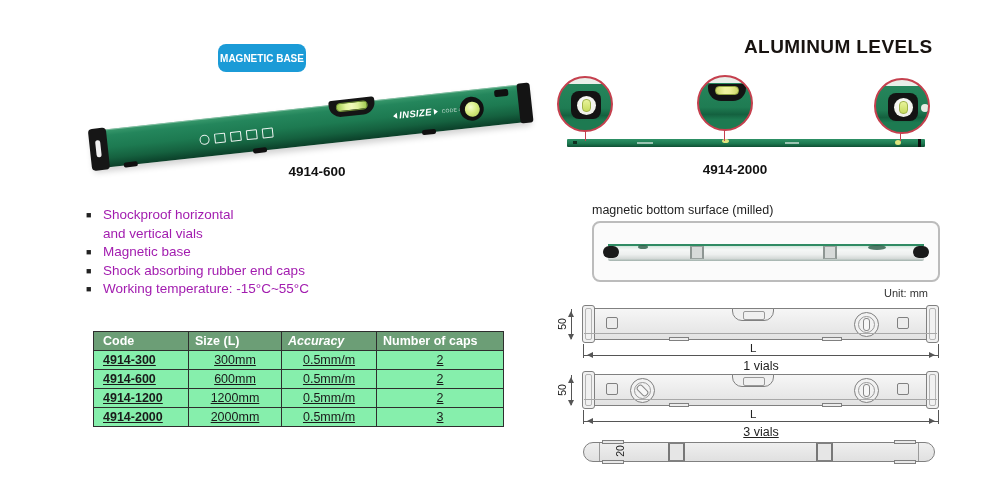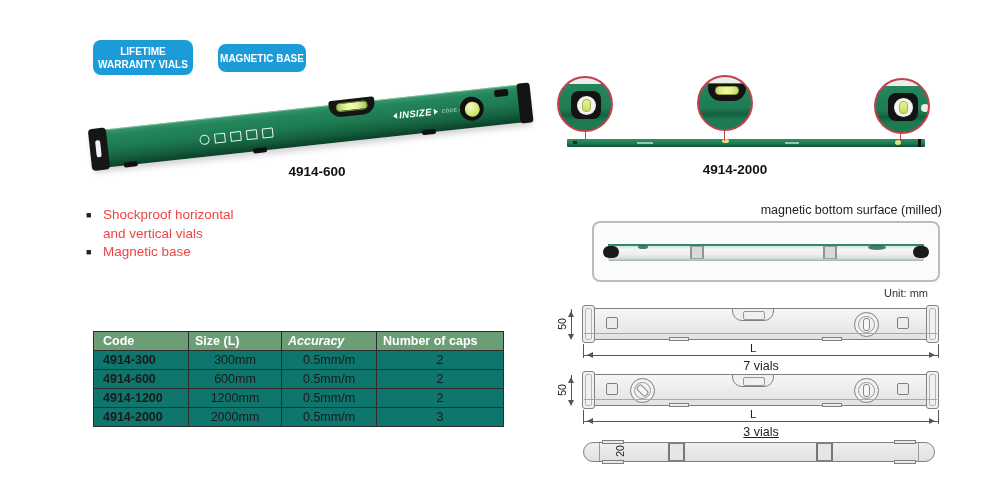--- a/index.html
+++ b/index.html
@@ -66,35 +66,35 @@
   .callout .pill { position:absolute; left:5px; top:3px; width:9px; height:13px; border-radius:4px;
            border:1px solid #9fb34a; background:linear-gradient(180deg,#e9f39b,#c7dc5f); }
   .callout .side-dot { position:absolute; left:45px; top:24px; width:8px; height:8px; border-radius:50%; background:#e8ece4; }
   .callout .arch { position:absolute; left:9px; top:7px; width:38px; height:17px; background:#131313; border-radius:2px 2px 13px 13px; }
   .callout .arch .hliquid { position:absolute; left:7px; top:2px; width:24px; height:9px; border-radius:4px;
            background:linear-gradient(90deg,#cdd96a,#f0f3a0 40%,#eef29a 60%,#cdd96a); border:1px solid #8fa33f; }
   .leader { position:absolute; width:0; border-left:1.5px solid #c5404e; }
   .ld1 { left:585px; top:131px; height:10px; } .ld2 { left:724px; top:130px; height:11px; } .ld3 { left:900px; top:133px; height:8px; }
 
   
-  .features { position:absolute; left:86px; top:206px; list-style:none; font-size:13.5px; line-height:18.5px; color:#ef4444; }
+  .features { position:absolute; left:86px; top:206px; list-style:none; font-size:13.5px; line-height:18.5px; color:#a21caf; }
   .features li { position:relative; padding-left:17px; white-space:pre-line; }
   .features li::before { content:"■"; position:absolute; left:0; top:0; font-size:9px; color:#222; }
 
   
   .spec-table { position:absolute; left:93px; top:331px; border-collapse:collapse; font-size:12.5px; }
   .spec-table th, .spec-table td { border:1px solid #2e2e2e; padding:1px 6px; height:19px; }
   .spec-table th { background:#6c9e76; color:#fff; font-weight:bold; text-align:left; }
   .spec-table th.col-code { text-align:left; padding-left:9px; width:95px; }
   .spec-table th.col-size { width:93px; } .spec-table th.col-acc { width:95px;font-style:italic; } .spec-table th.col-vials { width:127px; }
-  .spec-table td { background:#0f766e; text-align:center; color:#1a1a1a; }
+  .spec-table td { background:#86efac; text-align:center; color:#1a1a1a;text-decoration:underline; }
   .spec-table td.code { font-weight:bold; text-align:left; padding-left:9px; }
 
   
-  .surface-label { position:absolute; left:592px; top:203px; width:350px; text-align:right; font-size:12.5px; color:#222; }
+  .surface-label { position:absolute; left:592px; top:203px; width:350px; text-align:left; font-size:12.5px; color:#222; }
   .surface-box { position:absolute; left:592px; top:221px; width:348px; height:61px; border:2px solid #bcbcbc;
            border-radius:8px; background:#fbfbfb; }
   .milled-bar { position:absolute; left:14px; top:21px; width:316px; height:17px; border-radius:2px;
            background:linear-gradient(180deg,#7ec7a8 0%,#dcebe4 16%,#f5f7f6 35%,#edefee 62%,#d4d9d7 86%,#9fb0aa 100%); }
   .milled-bar::before { content:""; position:absolute; left:0; right:0; top:0; height:2px; background:#2f8b63; }
   .milled-bar .mcap { position:absolute; top:2px; width:16px; height:12px; background:#1a1a1a; border-radius:6px; }
   .milled-bar .mcap.l { left:-5px; } .milled-bar .mcap.r { right:-5px; }
   .milled-bar .magnet { position:absolute; top:2px; width:14px; height:13px; background:#d7dad9;
            border:1px solid #9aa29f; border-left:2px solid #8e9693; border-right:2px solid #8e9693; }
   .milled-bar .mg1 { left:82px; } .milled-bar .mg2 { left:215px; }
@@ -136,24 +136,23 @@
   .ttab { position:absolute; width:22px; height:4px; border:1px solid #808080; background:#e8e8e8; }
   .tmagnet { position:absolute; top:0; width:17px; height:18px; border:1px solid #808080;
            border-left:2px solid #777; border-right:2px solid #777; background:#e6e6e6; }
   .tdim { position:absolute; left:30px; top:2px; font-size:10.5px; color:#222; transform:rotate(-90deg); }
 </style>
 </head>
 <body>
 
 <div class="page">
 
-  <div class="badge warranty">LIFETIME
-WARRANTY VIALS</div>
   <div class="badge magnetic">MAGNETIC BASE</div>
 
+  <div class="page-title">ALUMINUM LEVELS</div>
 
   <div class="level">
     <div class="lcap">
         <div class="slot"></div>
       </div>
     <div class="rcap"></div>
     <div class="pad p1"></div>
     <div class="pad p2"></div>
     <div class="pad p3"></div>
     <div class="pad top-pad"></div>
@@ -209,20 +208,22 @@
       </div>
     </div>
     <div class="side-dot"></div>
   </div>
   <div class="product-caption cap-right">4914-2000</div>
 
   <ul class="features">
     <li>Shockproof horizontal
 and vertical vials</li>
     <li>Magnetic base</li>
+    <li>Shock absorbing rubber end caps</li>
+    <li>Working temperature: -15°C~55°C</li>
   </ul>
 
   <table class="spec-table">
     <thead>
       <tr>
         <th class="col-code">Code</th>
         <th class="col-size">Size (L)</th>
         <th class="col-acc">Accuracy</th>
         <th class="col-vials">Number of caps</th>
       </tr>
@@ -283,21 +284,21 @@
   <div class="dim-v" style="left:571px; top:309px; height:30px;"></div>
   <div class="arr up" style="left:568px; top:308px;"></div>
   <div class="arr down" style="left:568px; top:334px;"></div>
   <div class="dim-label rot" style="left:556px; top:318px;">50</div>
   <div class="dim-h" style="left:583px; top:355px; width:355px;"></div>
   <div class="dim-v" style="left:583px; top:344px; height:14px;"></div>
   <div class="dim-v" style="left:938px; top:344px; height:14px;"></div>
   <div class="arr left" style="left:584px; top:352px;"></div>
   <div class="arr right" style="left:929px; top:352px;"></div>
   <div class="len-label" style="left:750px; top:342px;">L</div>
-  <div class="dwg-caption" style="left:706px; top:359px;">7 vials</div>
+  <div class="dwg-caption" style="left:706px; top:359px;">1 vials</div>
 
   <div class="dwg-body" style="left:583px; top:374px;">
     <div class="dcap l"></div>
     <div class="dcap r"></div>
     <div class="dsq" style="left:22px;"></div>
     <div class="dsq" style="left:313px;"></div>
     <div class="dcircle diag" style="left:46px;">
         <div class="dpill"></div>
       </div>
     <div class="dtop-vial"></div>

